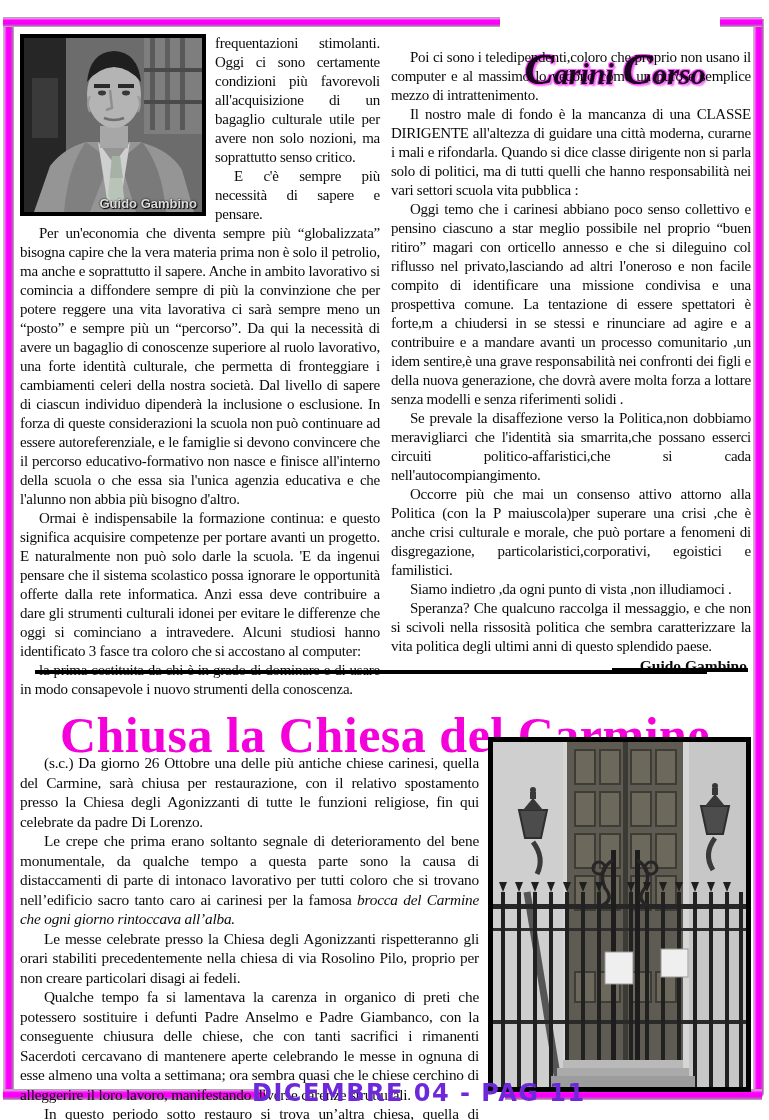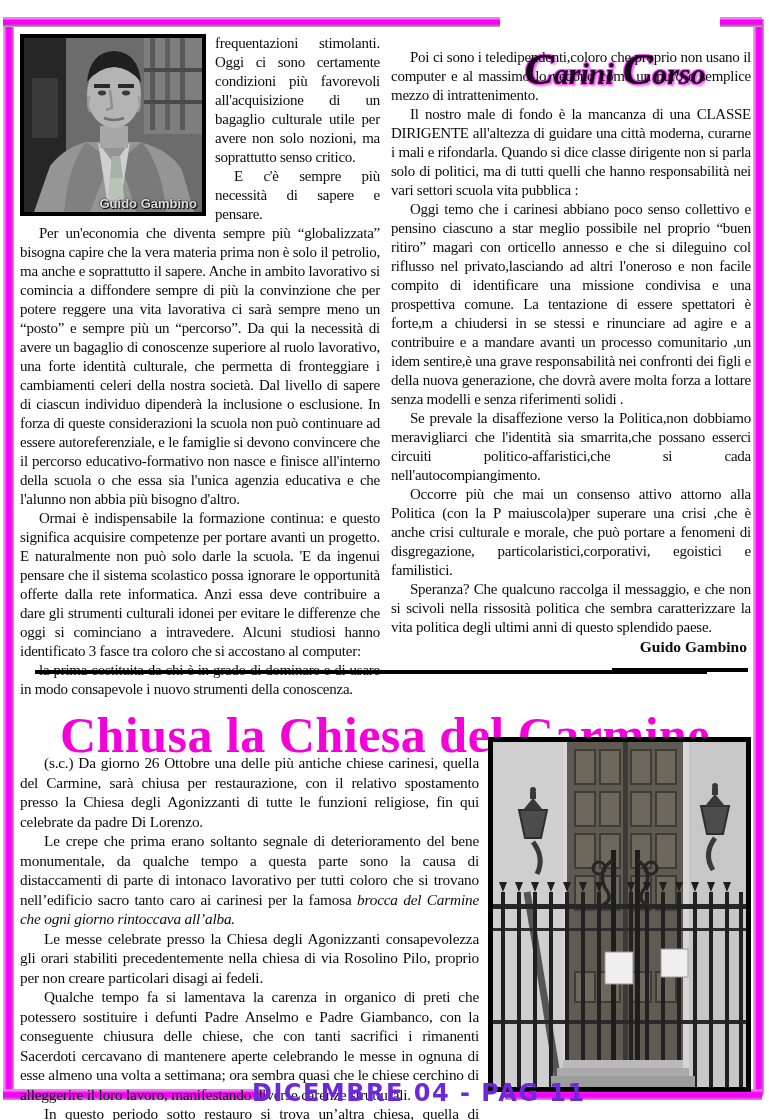--- a/index.html
+++ b/index.html
@@ -113,35 +113,36 @@
     <p>Per un'economia che diventa sempre più “globalizzata” bisogna capire che la vera materia prima non è solo il petrolio, ma anche e soprattutto il sapere. Anche in ambito lavorativo si comincia a diffondere sempre di più la convinzione che per potere reggere una vita lavorativa ci sarà sempre meno un “posto” e sempre più un “percorso”. Da qui la necessità di avere un bagaglio di conoscenze superiore al ruolo lavorativo, una forte identità culturale, che permetta di fronteggiare i cambiamenti celeri della nostra società. Dal livello di sapere di ciascun individuo dipenderà la inclusione o  esclusione. In forza di queste considerazioni la scuola non può continuare ad essere autoreferenziale, e le famiglie si devono convincere che il percorso educativo-formativo non nasce e finisce all'interno della scuola o che  essa  sia l'unica agenzia educativa  e che l'alunno non abbia più bisogno d'altro.</p>
     <p>Ormai è indispensabile la formazione continua: e questo significa acquisire competenze per portare avanti un progetto. E naturalmente non può solo darle la  scuola. 'E da ingenui pensare che il sistema scolastico possa ignorare le opportunità offerte dalla rete informatica. Anzi essa deve contribuire a dare gli strumenti culturali idonei per evitare le differenze che oggi si cominciano a intravedere. Alcuni studiosi  hanno identificato 3 fasce tra coloro che si accostano al computer:</p>
     <p>la prima costituita da chi è in grado di dominare e di usare in modo consapevole i nuovo strumenti della conoscenza.</p>
   </div>
   <div class="col" id="col-right">
     <p>Poi ci sono i teledipendenti,coloro che proprio non usano il computer e al massimo lo vedono come un puro e semplice mezzo di intrattenimento.</p>
     <p>Il nostro male di fondo è la mancanza di una CLASSE DIRIGENTE  all'altezza di guidare una città moderna, curarne i mali e rifondarla. Quando si dice classe dirigente non si parla solo di politici, ma di tutti quelli che hanno responsabilità nei vari settori scuola vita pubblica :</p>
     <p>Oggi temo che i carinesi abbiano poco senso collettivo e pensino ciascuno a star meglio possibile nel proprio “buen ritiro” magari con orticello annesso e che si dileguino col riflusso nel privato,lasciando ad  altri l'oneroso e non facile compito di identificare una missione condivisa e una prospettiva comune. La tentazione di essere spettatori è forte,m a chiudersi in se stessi e rinunciare ad agire e a contribuire e a mandare avanti un processo comunitario ,un idem sentire,è una grave responsabilità nei confronti dei figli e della nuova generazione, che dovrà avere molta forza a lottare senza modelli e senza riferimenti solidi .</p>
     <p>Se prevale la disaffezione verso la Politica,non dobbiamo meravigliarci che l'identità sia smarrita,che possano esserci circuiti politico-affaristici,che si cada nell'autocompiangimento.</p>
     <p>Occorre più che mai un consenso attivo attorno alla  Politica (con la P maiuscola)per superare una crisi ,che è anche crisi culturale e morale, che può portare a fenomeni di disgregazione, particolaristici,corporativi, egoistici e familistici.</p>
+    <p>Siamo indietro ,da ogni punto di vista ,non illudiamoci .</p>
     <p>Speranza? Che qualcuno raccolga il messaggio, e che non si scivoli nella rissosità politica che sembra caratterizzare la vita politica degli ultimi anni di questo splendido paese.</p>
     <div id="signature">Guido Gambino</div>
   </div>
 </div>
 
 <div class="divider" style="left:35px;top:670px;width:672px;height:4px;"></div>
 <div class="divider" style="left:612px;top:668px;width:136px;height:4px;"></div>
 
 <div id="headline">Chiusa la Chiesa del Carmine</div>
 
 <div id="bottom-article">
   <div id="bottom-text">
     <p>(s.c.) Da giorno 26 Ottobre una delle più antiche chiese carinesi, quella del Carmine, sarà chiusa per restaurazione, con il relativo spostamento presso la Chiesa degli Agonizzanti di tutte le funzioni religiose, fin qui celebrate da padre Di Lorenzo.</p>
     <p><span>Le crepe che prima erano soltanto segnale di deterioramento del bene monumentale, da qualche tempo a questa parte sono la causa di distaccamenti di parte di intonaco lavorativo per tutti coloro che si trovano nell’edificio sacro tanto caro ai carinesi per la famosa </span><span class="italic-run">brocca del Carmine che ogni giorno rintoccava all’alba.</span></p>
-    <p>Le messe celebrate presso la Chiesa degli Agonizzanti consapevolezza gli orari stabiliti precedentemente nella chiesa di via Rosolino Pilo, proprio per non creare particolari disagi ai fedeli.</p>
+    <p>Le messe celebrate presso la Chiesa degli Agonizzanti rispetteranno gli orari stabiliti precedentemente nella chiesa di via Rosolino Pilo, proprio per non creare particolari disagi ai fedeli.</p>
     <p>Qualche tempo fa si lamentava la carenza in organico di preti che potessero sostituire i defunti Padre Anselmo e Padre Giambanco, con la conseguente chiusura delle chiese, che con tanti sacrifici i rimanenti Sacerdoti cercavano di mantenere aperte celebrando le messe in ognuna di esse almeno una volta a settimana; ora sembra quasi che le chiese cerchino di alleggerire il loro lavoro, manifestando diverse carenze strutturali.</p>
     <p>In questo periodo sotto restauro si trova un’altra chiesa, quella di Sant’Antonino sita in Corso Garibaldi, fortunatamente le cure di manutenzione erano necessarie solo per la struttura esterna della chiesa, quindi non è stata necessaria la completa chiusura; la ristrutturazione è giunta quasi al termine e a breve   sarà tolta l’impalcatura. Durante il periodo di “degenza” le messe sono sempre  state celebrate non creando disagi ai fedeli.</p>
   </div>
   <div id="church-frame">
     <svg width="253" height="345" viewBox="0 0 253 345" xmlns="http://www.w3.org/2000/svg">
       <rect width="253" height="345" fill="#d6d6d6"></rect>
       <rect x="0" y="0" width="70" height="345" fill="#cfcfcf"></rect>
       <rect x="196" y="0" width="57" height="345" fill="#c7c7c7"></rect>
 
       <rect x="74" y="0" width="116" height="318" fill="#5e5b52"></rect>

